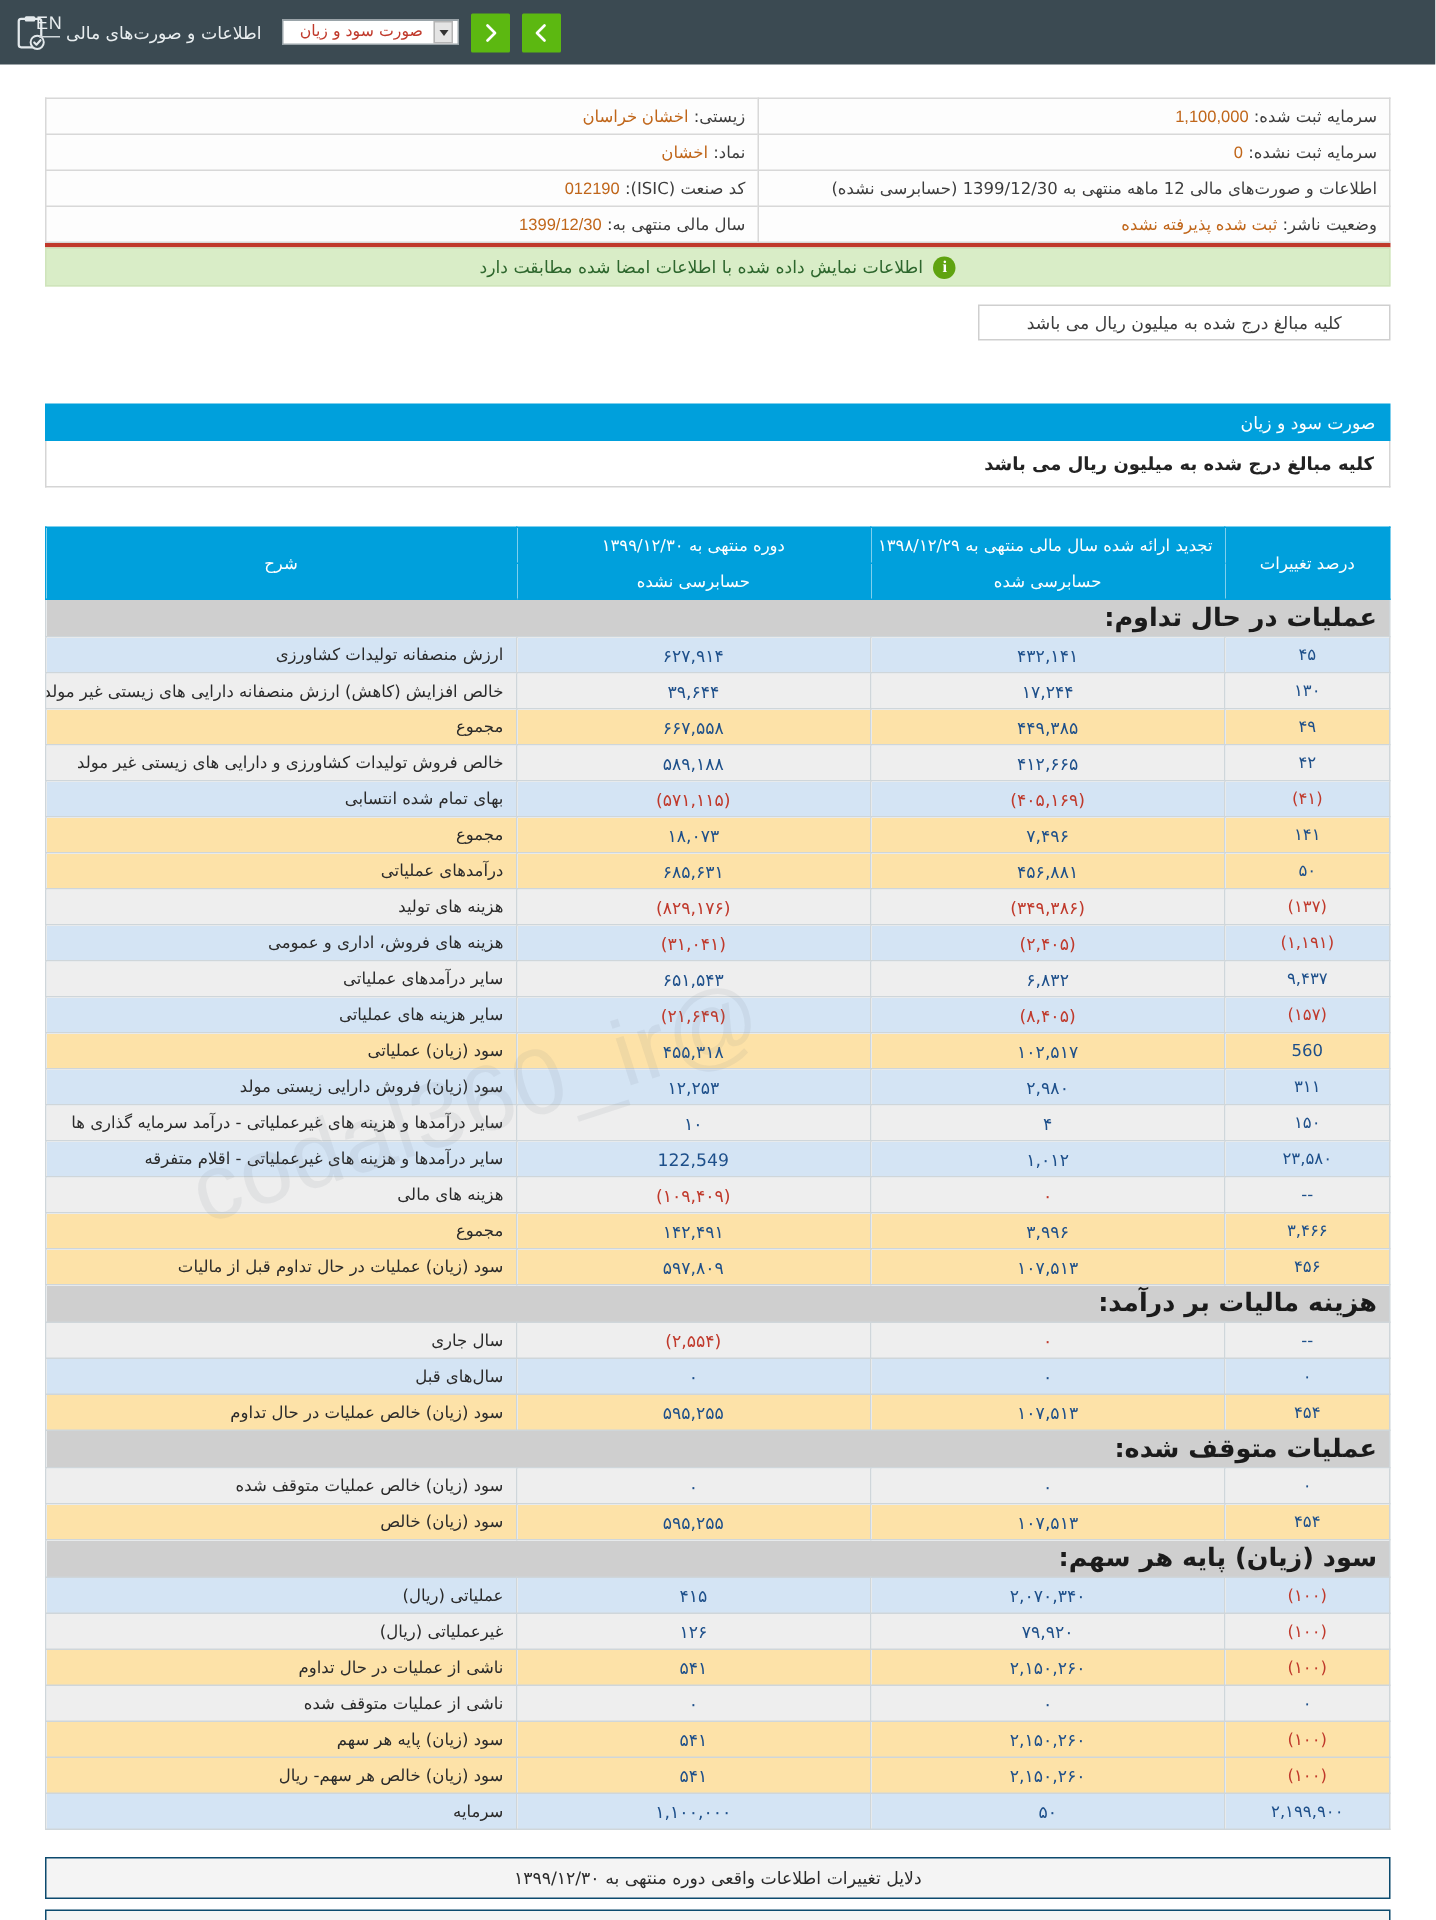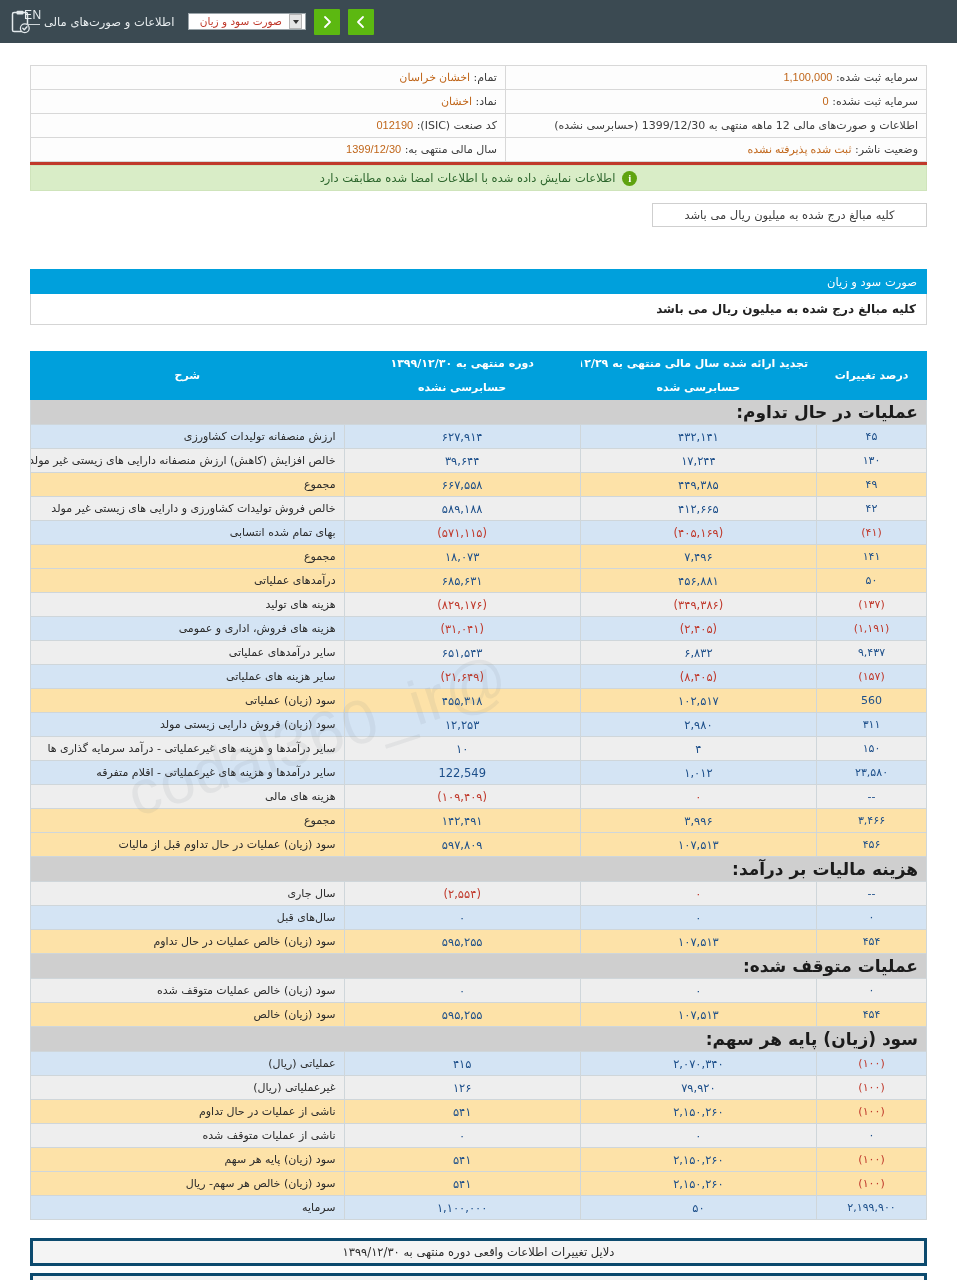--- a/index.html
+++ b/index.html
@@ -172,21 +172,21 @@
     border: 1px solid #cfd6da;
     padding: 2px 8px;
     height: 24px;
     vertical-align: middle;
     white-space: nowrap;
     overflow: hidden;
   }
   table.stmt thead th {
     background: #00a0dc;
     color: #ffffff;
-    font-weight: bold;
+    font-weight: normal;
     border-color: #00a0dc;
     text-align: center;
     font-size: 11px;
     margin-top: 23px;
   }
   thead th.th-desc { text-align: center; }
   .col-desc { width: 36.5%; }
   .col-unaud { width: 27.5%; }
   .col-aud   { width: 27.5%; }
   .col-pct   { width: 12.8%; }
@@ -207,21 +207,21 @@
   td.desc  { text-align: right; color: #2a2a2a; }
   td.num   { text-align: center; color: #1d4f8a; font-size: 11.5px;
              font-family: "DejaVu Sans", sans-serif; }
   td.num.neg { color: #c0392b; }
   td.pct   { text-align: center; color: #1d4f8a; font-size: 11px; }
   td.pct.neg { color: #c0392b; }
 
   
   .foot-wrap { padding: 18px 30px 0; }
   .foot-row {
-    border: 3px solid #0c4a6e;
+    border: 1px solid #0c4a6e;
     background: #f4f4f4;
     color: #2a2a2a;
     font-size: 11.5px;
     padding: 6px 12px;
     height: 28px;
     display: flex; align-items: center; justify-content: flex-start;
     margin-bottom: 7px;
   }
   .foot-row span { display: block; width: 100%; text-align: center; }
 
@@ -292,21 +292,21 @@
 
   <div class="info-wrap">
     <table class="info">
       <tbody>
         <tr>
           <td class="lbl-r">
             <span class="ilabel">سرمایه ثبت شده:</span>
             <span class="ival">1,100,000</span>
           </td>
           <td class="lbl-l">
-            <span class="ilabel">تمام:</span>
+            <span class="ilabel">زیستی:</span>
             <span class="ival">اخشان خراسان</span>
           </td>
         </tr>
         <tr>
           <td class="lbl-r">
             <span class="ilabel">سرمایه ثبت نشده:</span>
             <span class="ival">0</span>
           </td>
           <td class="lbl-l">
             <span class="ilabel">نماد:</span>

